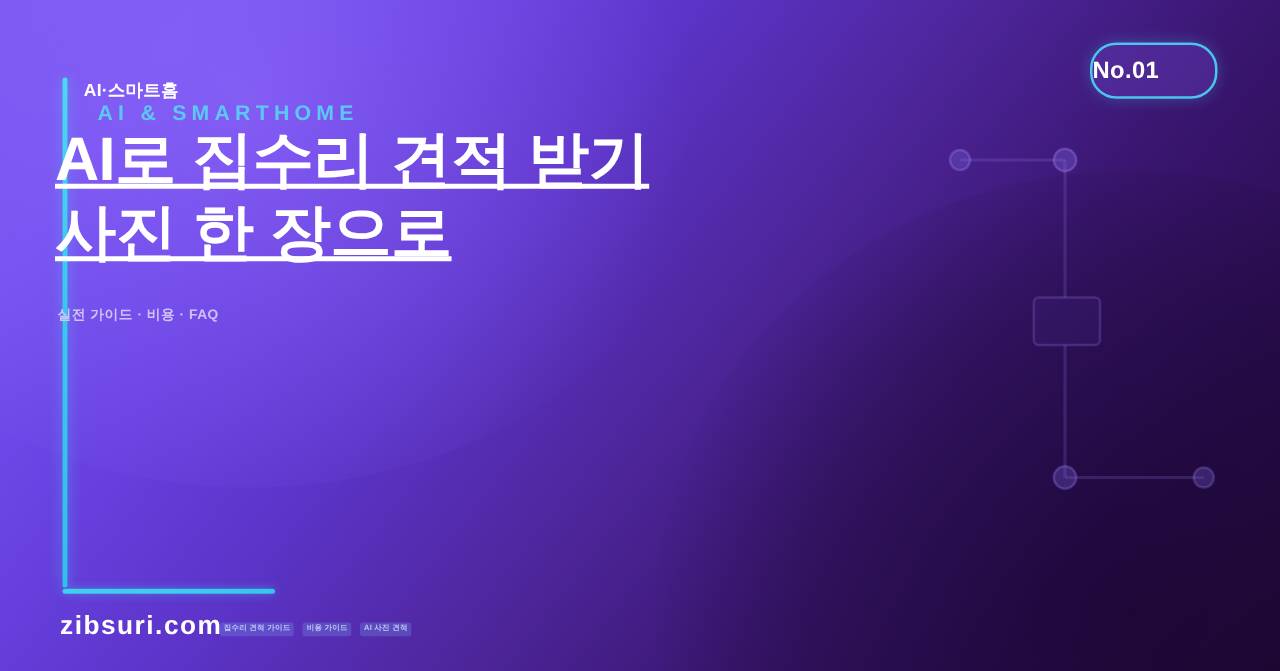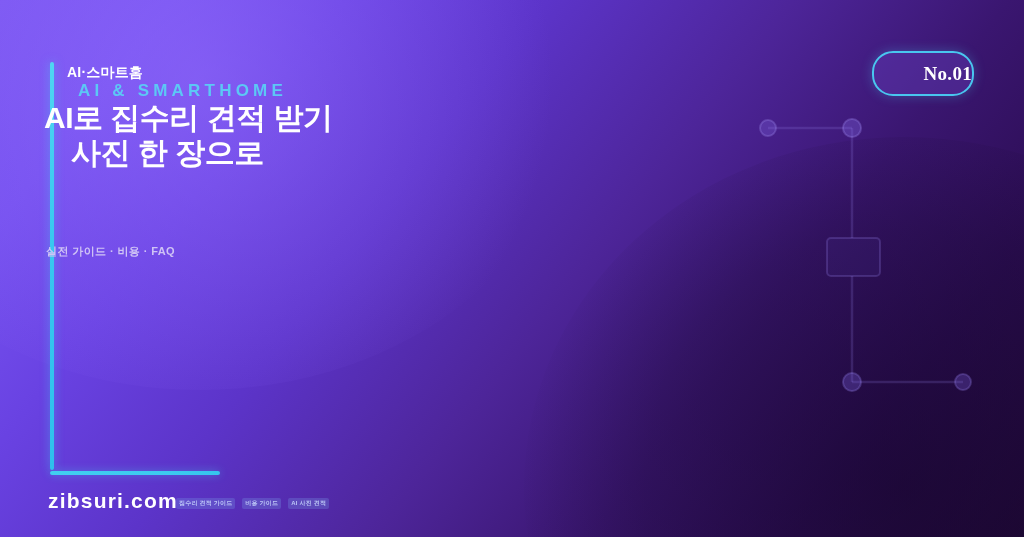--- a/index.html
+++ b/index.html
@@ -108,27 +108,28 @@
     color: #5cc8f5;
     white-space: nowrap;
   }
 
   
   .headline {
     position: absolute;
     left: 44px;
     top: 100px;
     width: 620px;
-    font-size: 30px;
+    font-size: 49px;
     line-height: 1.18;
     font-weight: 700;
     color: #ffffff;
     letter-spacing: -0.5px;
-  }
-  .headline .l2 { display:block;margin-left:27px; }
+    text-decoration: underline;
+  }
+  .headline .l2 { display:block; }
 
   
   .submeta {
     position: absolute;
     left: 46px;
     top: 220px;
     font-size: 11px;
     font-weight: 700;
     color: #cfc3f5;
     letter-spacing: 0.4px;
@@ -165,31 +166,30 @@
     font-weight: 700;
     letter-spacing: 0.2px;
     white-space: nowrap;
     overflow: hidden;
   }
 
   
   .badge {
     position: absolute;
     left: 872px;
-    top: 51px;
+    top: 34px;
     width: 98px;
     height: 41px;
     border-radius: 21px;
     border: 2px solid #49c6ef;
     background: rgba(108,70,200,0.35);
     display: flex;
     align-items: center;
-    justify-content: flex-end;
+    justify-content: flex-start;
     box-shadow: 0 0 12px rgba(73,198,239,0.30);
-    font-family: Liberation Serif, serif;
   }
   .badge span {
     color: #ffffff;
     font-size: 19px;
     font-weight: 700;
     letter-spacing: 0.3px;
   }
 </style>
 </head>
 <body>

